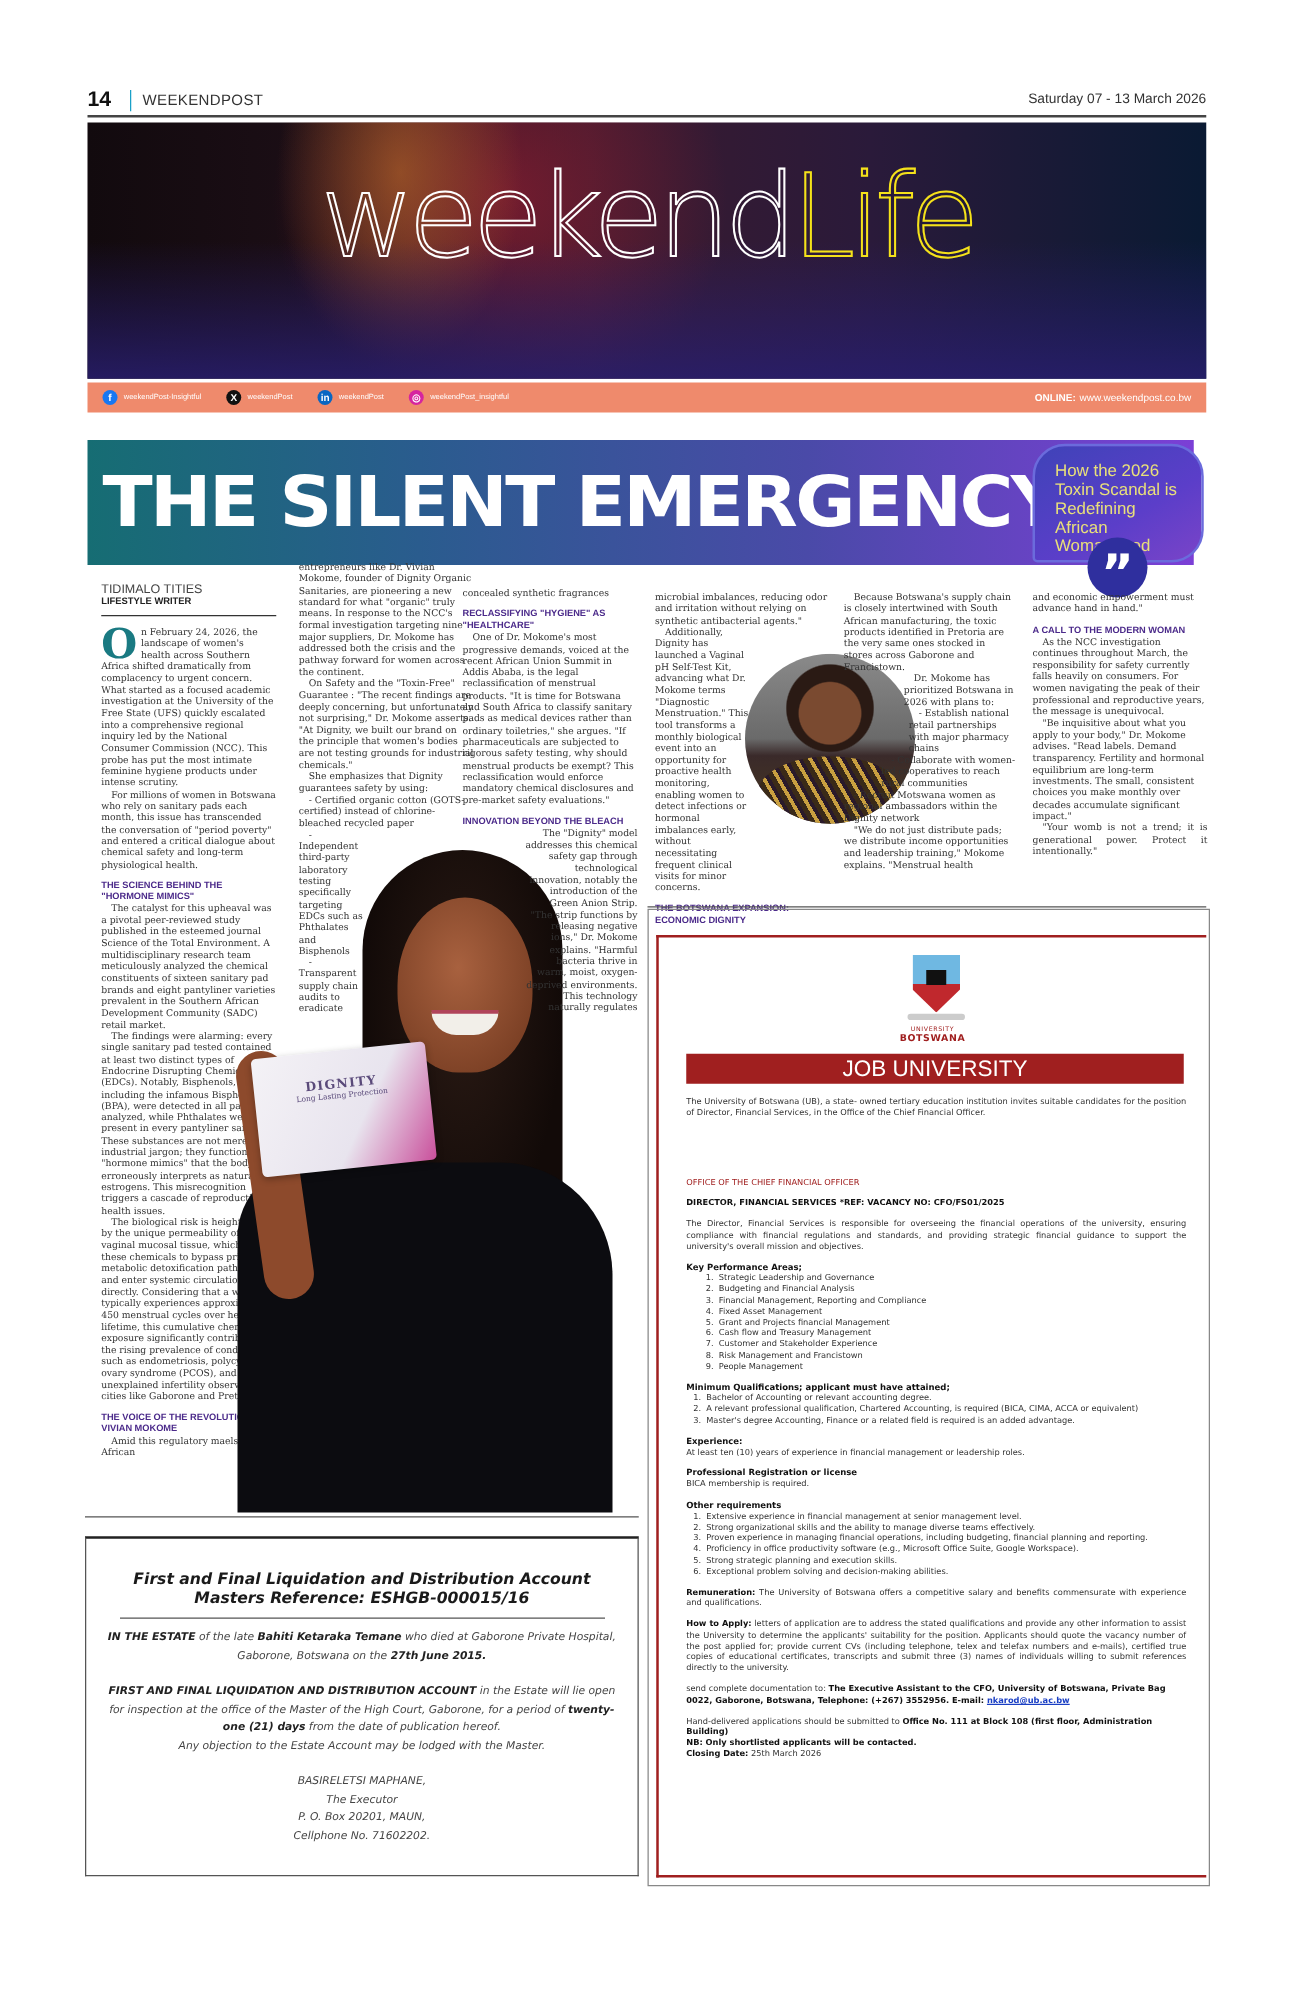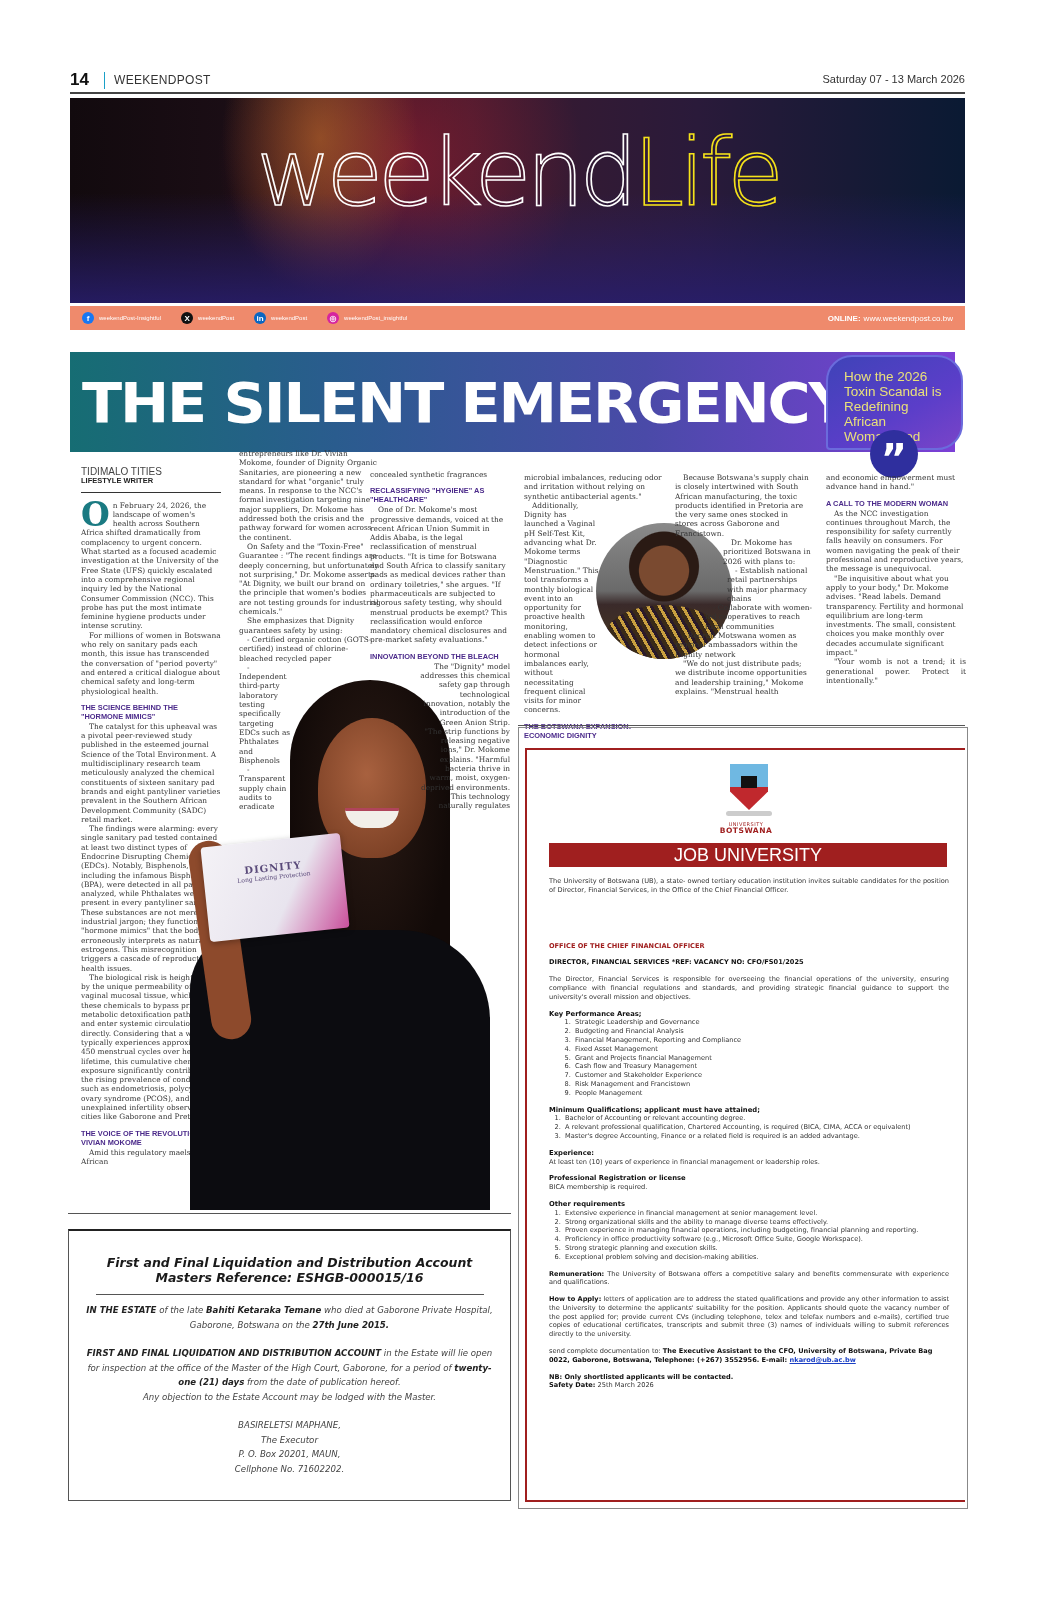--- a/index.html
+++ b/index.html
@@ -64,21 +64,21 @@
   .jobinner { left: 525px; top: 748px; width: 440px; height: 754px; border: 2px solid #a01f1f; border-right: none; font-family: "DejaVu Sans", sans-serif; font-size: 6.6px; line-height: 8.8px; color: #333; }
   .crest { position: absolute; left: 199px; top: 14px; width: 46px; height: 70px; }
   .crest .shield { position: absolute; left: 4px; top: 0; width: 38px; height: 46px; background: linear-gradient(180deg, #6fb8e2 0 50%, #c0282d 50% 100%); clip-path: polygon(0 0, 100% 0, 100% 60%, 50% 100%, 0 60%); }
   .crest .tower { position: absolute; left: 15px; top: 12px; width: 16px; height: 12px; background: #111; }
   .crest .scroll { position: absolute; left: 0; top: 47px; width: 46px; height: 5px; background: #ccc; border-radius: 3px; }
   .uni1 { position: absolute; left: 0; width: 100%; top: 70px; text-align: center; font-size: 5px; color: #a01f1f; letter-spacing: .5px; }
   .uni2 { position: absolute; left: 0; width: 100%; top: 77px; text-align: center; font-size: 7.5px; color: #a01f1f; font-weight: bold; letter-spacing: .5px; }
   .jobbar { position: absolute; left: 22px; top: 93px; width: 398px; height: 24px; background: #a01f1f; color: #fff; text-align: center; font-size: 18px; line-height: 24px; font-family: "Liberation Sans", sans-serif; }
   .jobbody { position: absolute; left: 22px; top: 127px; width: 400px; }
   .jobbody p { margin-bottom: 8px; text-align: justify; }
-  .jobbody .red { color: #a01f1f; font-weight: bold; margin-top: 47px; }
+  .jobbody .red { color: #a01f1f; font-weight: normal; margin-top: 47px; }
   .jobbody h4 { font-size: 6.8px; font-weight: bold; color: #111; }
   .jobbody ol { margin: 0 0 8px 14px; padding-left: 10px; }
   .jobbody ol li { padding-left: 2px; }
   .jobbody a { color: #1a3fc4; text-decoration: underline; font-weight: bold; }
   .jobbody b { color: #111; }
 </style>
 </head>
 <body>
 
 <div class="abs topbar">
@@ -246,16 +246,17 @@
       <li>Extensive experience in financial management at senior management level.</li>
       <li>Strong organizational skills and the ability to manage diverse teams effectively.</li>
       <li>Proven experience in managing financial operations, including budgeting, financial planning and reporting.</li>
       <li>Proficiency in office productivity software (e.g., Microsoft Office Suite, Google Workspace).</li>
       <li>Strong strategic planning and execution skills.</li>
       <li>Exceptional problem solving and decision-making abilities.</li>
     </ol>
     <p><b>Remuneration:</b><span> The University of Botswana offers a competitive salary and benefits commensurate with experience and qualifications.</span></p>
     <p><b>How to Apply:</b><span> letters of application are to address the stated qualifications and provide any other information to assist the University to determine the applicants' suitability for the position. Applicants should quote the vacancy number of the post applied for; provide current CVs (including telephone, telex and telefax numbers and e-mails), certified true copies of educational certificates, transcripts and submit three (3) names of individuals willing to submit references directly to the university.</span></p>
     <p style="text-align:left"><span>send complete documentation to: </span><b>The Executive Assistant to the CFO, University of Botswana, Private Bag 0022, Gaborone, Botswana, Telephone: (+267) 3552956. E-mail: </b><a>nkarod@ub.ac.bw</a></p>
+    <p style="margin-bottom:0; text-align:left"><span>Hand-delivered applications should be submitted to </span><b>Office No. 111 at Block 108 (first floor, Administration Building)</b></p>
     <p style="margin-bottom:0"><b>NB: Only shortlisted applicants will be contacted.</b></p>
-    <p><b>Safety Date:</b><span> 25th March 2026</span></p>
+    <p><b>Closing Date:</b><span> 25th March 2026</span></p>
   </div>
 </div>
 
 </body></html>

